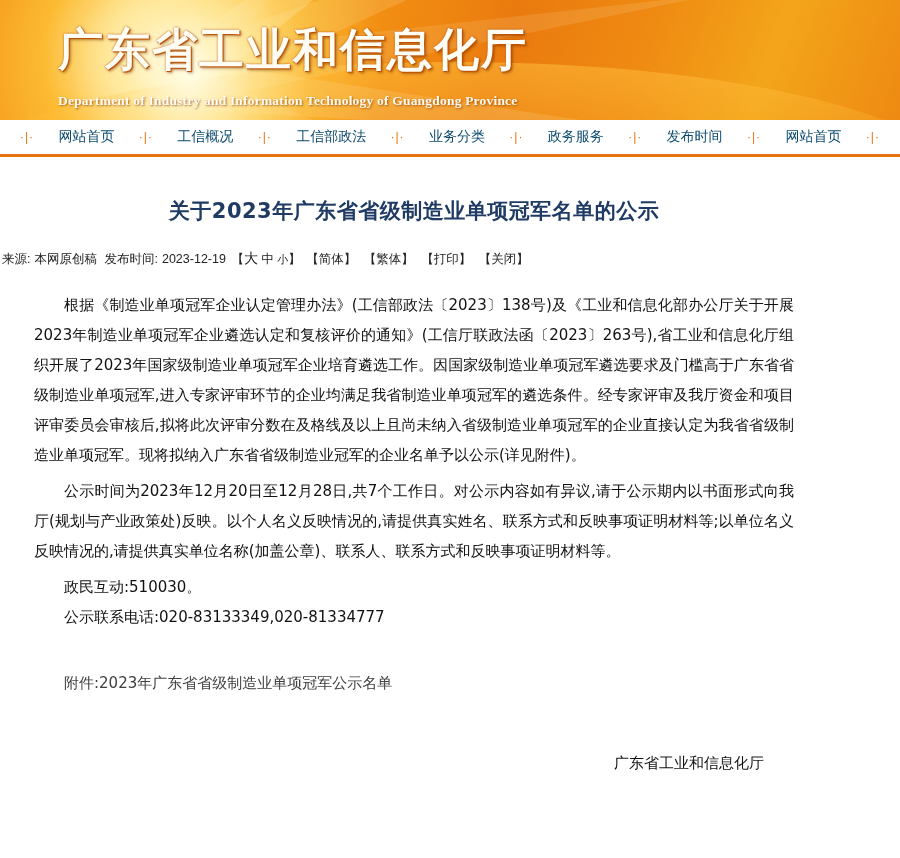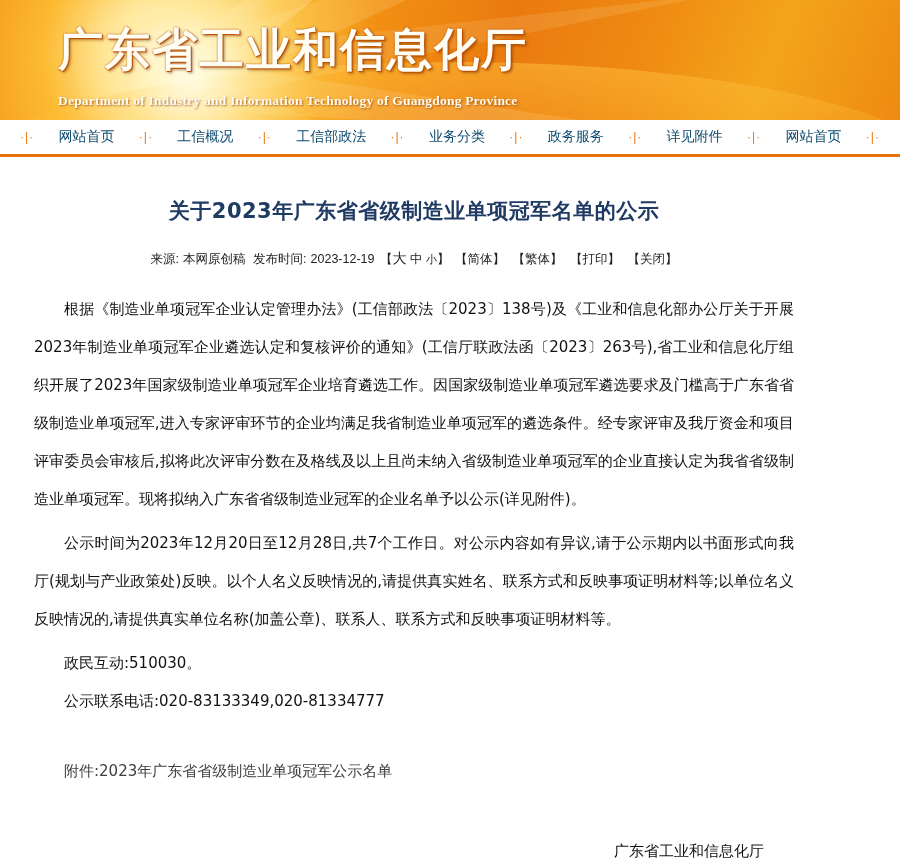--- a/index.html
+++ b/index.html
@@ -133,21 +133,20 @@
     font-size: 21px;
     font-weight: bold;
     color: #1f3a63;
     font-family: "DejaVu Sans", sans-serif;
     letter-spacing: .5px;
     padding: 0 60px;
     line-height: 1.4;
   }
   .meta {
     margin-top: 24px;
-    text-align: center;
     font-size: 12.5px;
     color: #222;
     font-family: "Liberation Sans", sans-serif;
   }
   .meta .meta-item { margin: 0 2px; }
   .meta .meta-label { color: #222; }
   .meta .meta-val { color: #222; }
   .meta .bracket { color: #222; }
   .meta a {
     color: #222;
@@ -157,21 +156,21 @@
   .meta .fs-l { font-size: 14px; }
   .meta .fs-m { font-size: 12.5px; }
   .meta .fs-s { font-size: 11px; }
 
   .body-text {
     margin: 0 auto;
     width: 760px;
     padding-top: 22px;
     font-family: "DejaVu Sans", sans-serif;
     font-size: 15px;
-    line-height: 38px;
+    line-height: 30px;
     color: #111;
     text-align: justify;
   }
   .body-text p {
     margin: 0 0 6px 0;
     text-indent: 2em;
   }
   .body-text p.tight { margin-bottom: 0px; }
   .attach {
     margin: 0 auto;
@@ -221,21 +220,21 @@
     <span class="nav-item">网站首页</span>
     <span class="nav-sep">·|·</span>
     <span class="nav-item">工信概况</span>
     <span class="nav-sep">·|·</span>
     <span class="nav-item">工信部政法</span>
     <span class="nav-sep">·|·</span>
     <span class="nav-item">业务分类</span>
     <span class="nav-sep">·|·</span>
     <span class="nav-item">政务服务</span>
     <span class="nav-sep">·|·</span>
-    <span class="nav-item">详见附件</span>
+    <span class="nav-item">发布时间</span>
     <span class="nav-sep">·|·</span>
     <span class="nav-item">网站首页</span>
     <span class="nav-sep">·|·</span>
   </div>
 </div>
 
 <div class="content">
 
   <div class="doc-title">关于2023年广东省省级制造业单项冠军名单的公示</div>
 

